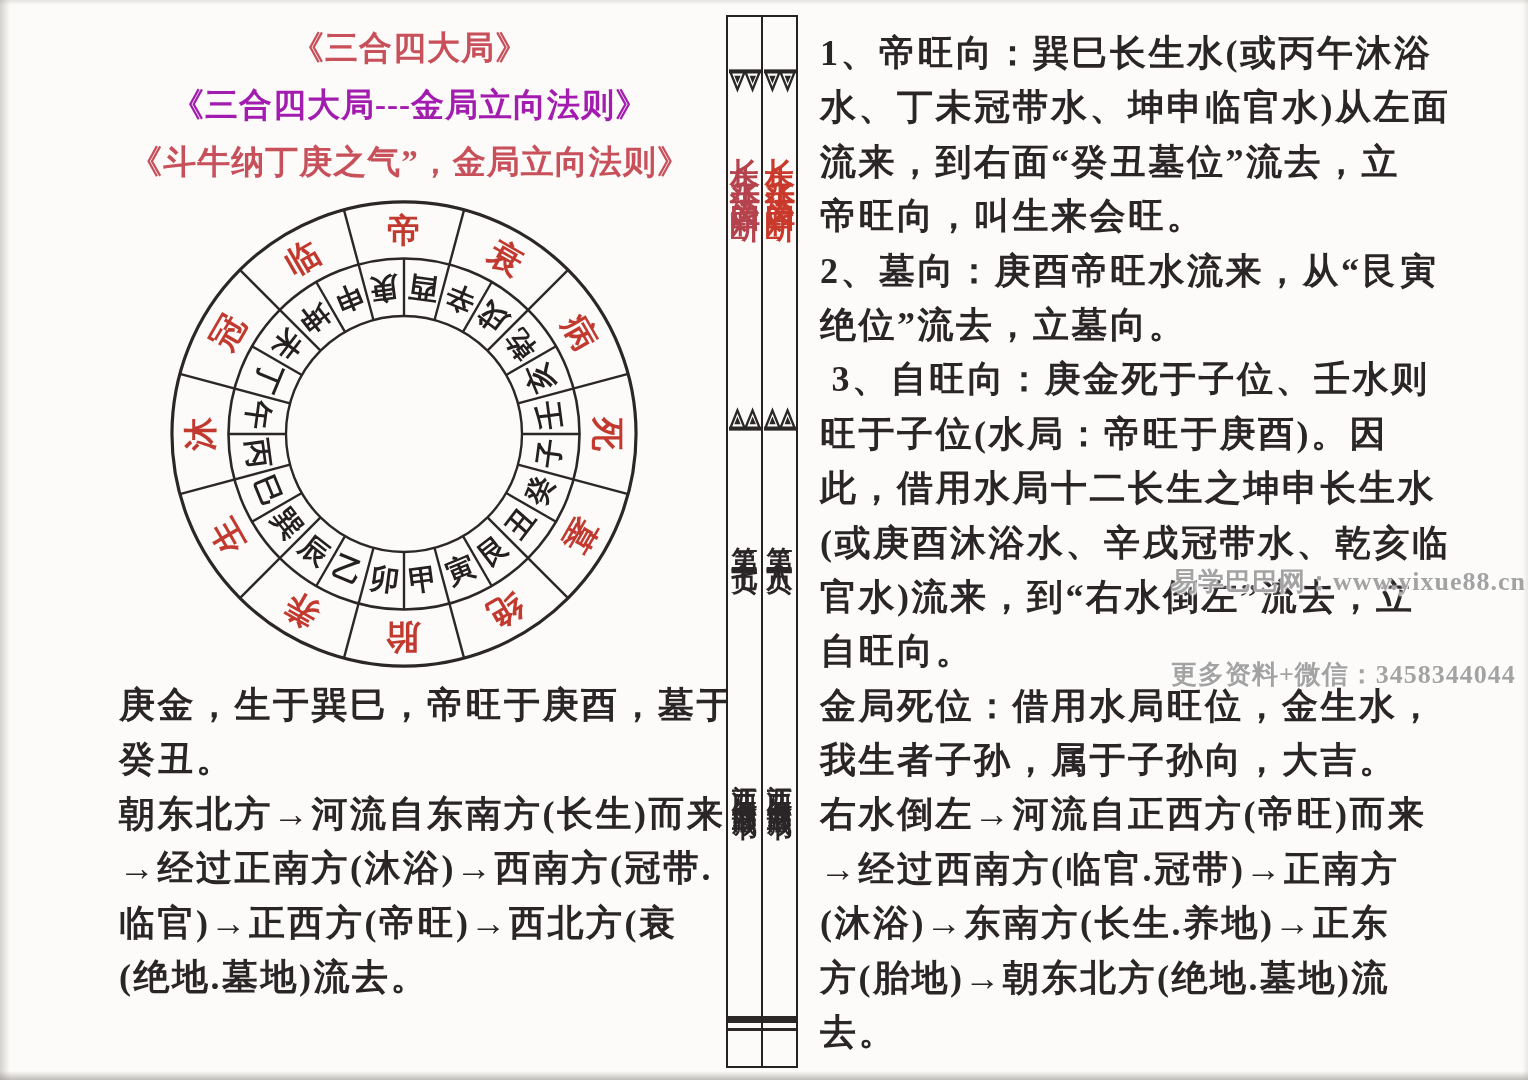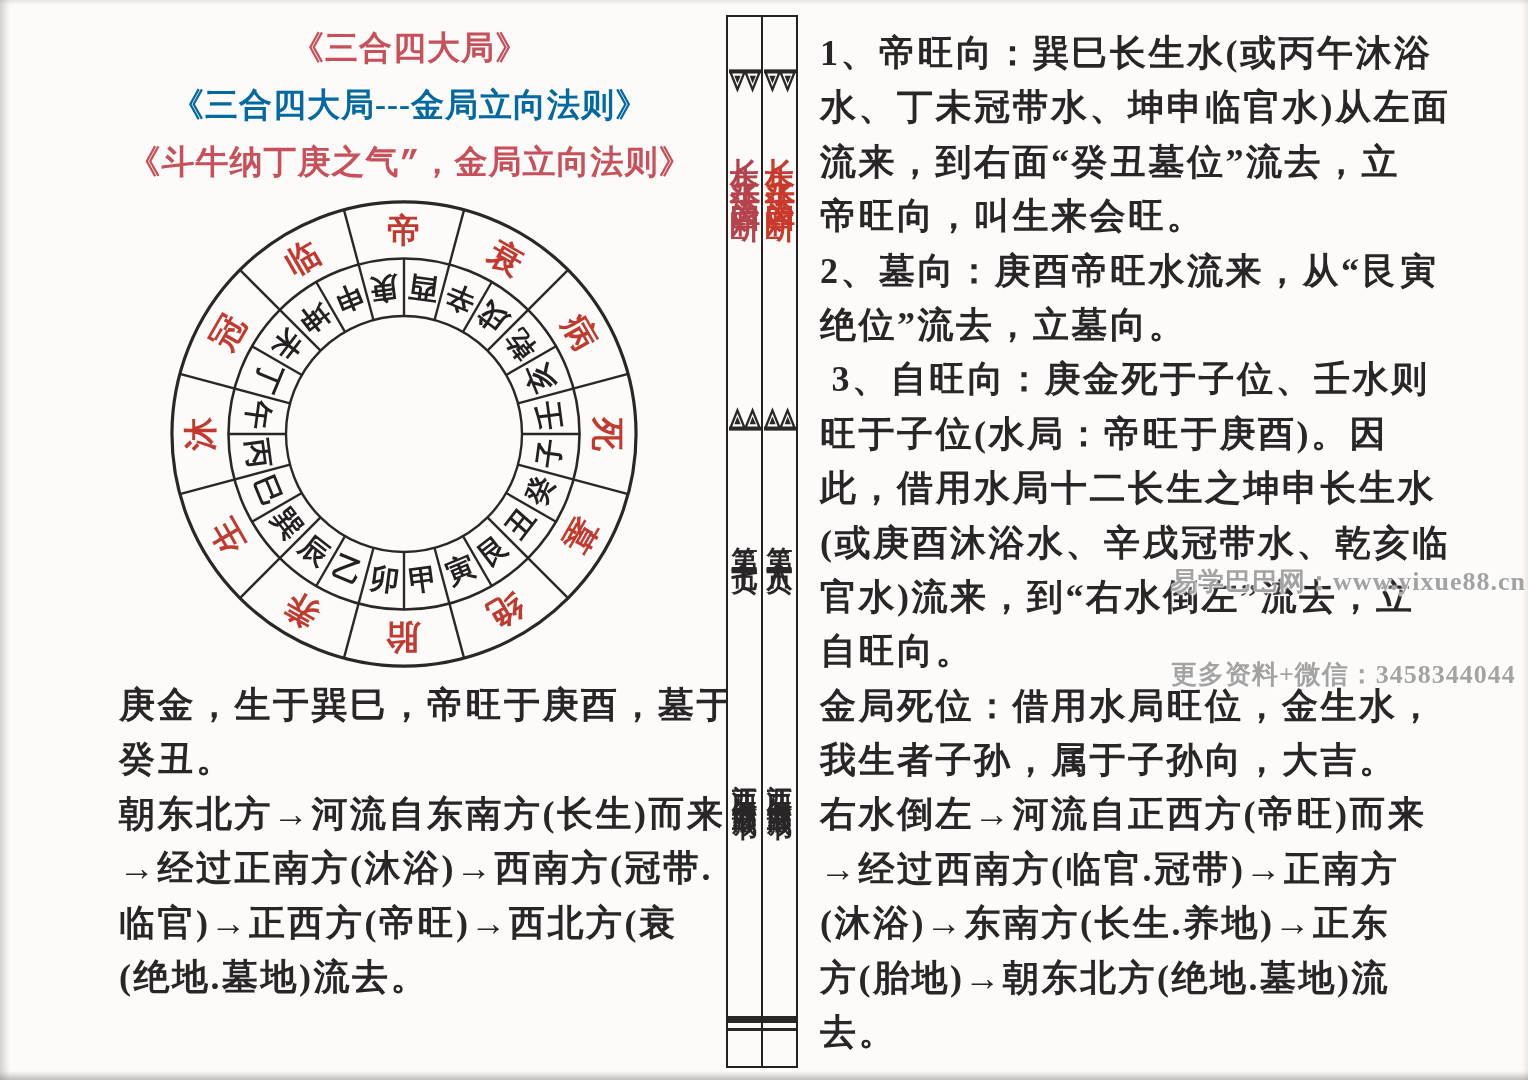--- a/index.html
+++ b/index.html
@@ -6,21 +6,21 @@
   .page{
     position:relative;width:1528px;height:1080px;background:#fcfbf9;
     overflow:hidden;font-family:"Liberation Serif",serif;color:#2a2527;
   }
   
   .titles{position:absolute;left:60px;top:0;width:700px;}
   .title-line{
     position:absolute;left:0;width:700px;text-align:center;
     font-size:33px;font-weight:bold;letter-spacing:1px;white-space:pre;
   }
-  .t0{top:26px;} .t1{top:83px;} .t2{top:140px;font-family:Liberation Mono, monospace;}
+  .t0{top:26px;} .t1{top:83px;} .t2{top:140px;}
   
   .wheel-wrap{position:absolute;left:166px;top:196px;width:476px;height:476px;}
   .wheel-wrap svg{width:100%;height:100%;display:block;}
   
   .body-line{
     display:block;height:54.4px;line-height:54.4px;
     font-size:36px;font-weight:bold;letter-spacing:2.5px;white-space:pre;
   }
   .left-block{position:absolute;left:119px;top:678px;width:600px;}
   .right-block{position:absolute;left:820px;top:26px;width:706px;}
@@ -60,21 +60,21 @@
   .edge-right{right:0;top:0;width:6px;height:100%;
     background:linear-gradient(to left,rgba(150,146,142,.18),rgba(150,146,142,0));}
 </style>
 </head>
 <body>
 
 <div class="page">
 
   <div class="titles">
     <div class="title-line t0" style="color: rgb(200, 80, 90);">《三合四大局》</div>
-    <div class="title-line t1" style="color: #0369a1;">《三合四大局---金局立向法则》</div>
+    <div class="title-line t1" style="color: #a21caf;">《三合四大局---金局立向法则》</div>
     <div class="title-line t2" style="color: rgb(200, 80, 90);">《斗牛纳丁庚之气”，金局立向法则》</div>
   </div>
 
   <div class="wheel-wrap">
     <svg id="wheel-svg" viewBox="0 0 480 480">
         <circle cx="240" cy="240" r="234" fill="none" stroke="#2b2726" stroke-width="3.2"></circle>
         <circle cx="240" cy="240" r="177" fill="none" stroke="#2b2726" stroke-width="2.6"></circle>
         <circle cx="240" cy="240" r="119" fill="none" stroke="#2b2726" stroke-width="2.4"></circle>
         <line x1="240" y1="121" x2="240" y2="63" stroke="#2b2726" stroke-width="2.4"></line>
         <line x1="270.79946636719995" y1="125.05482667160086" x2="300.56365655398986" y2="13.97335664835802" stroke="#2b2726" stroke-width="2.4"></line>

